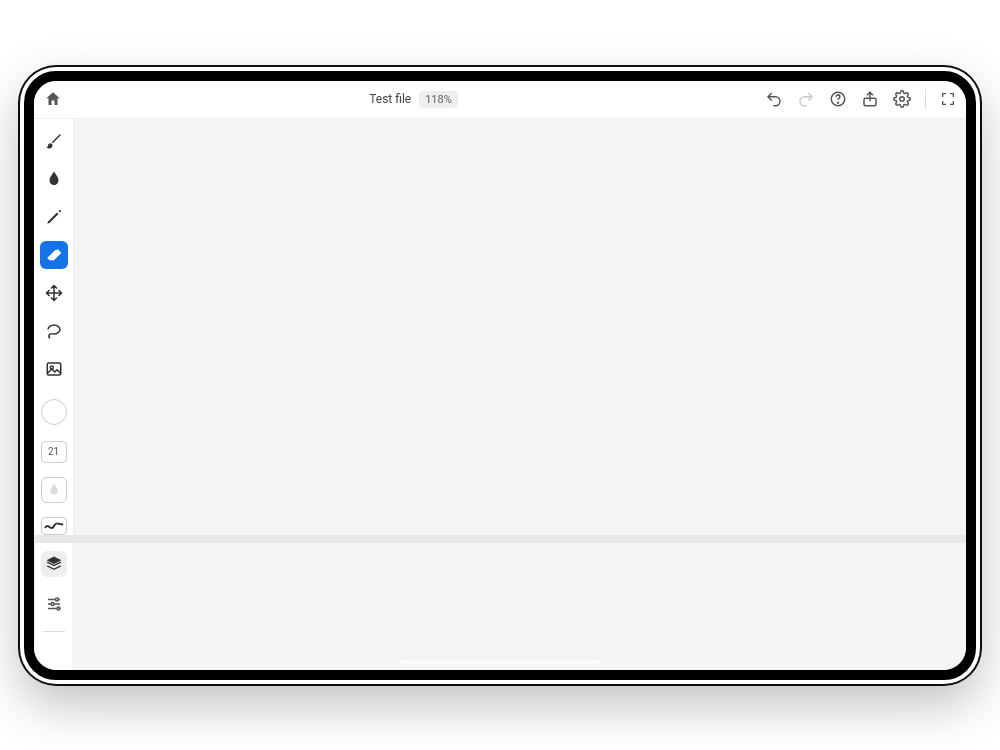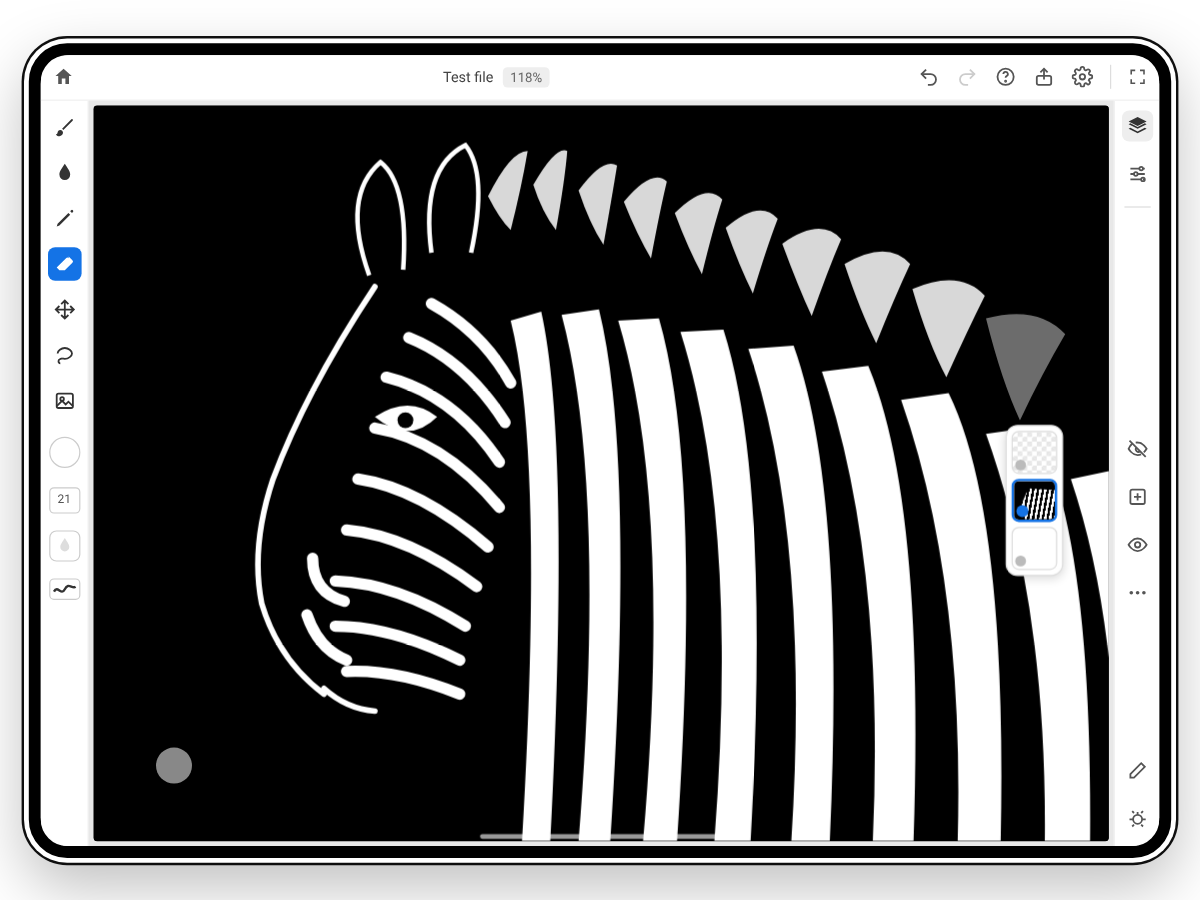--- a/index.html
+++ b/index.html
@@ -8,21 +8,21 @@
     background: #fff;
     font-family: -apple-system, BlinkMacSystemFont, "Segoe UI", Roboto, sans-serif;
     display: flex;
     align-items: center;
     justify-content: center;
     height: 750px;
     width: 1000px;
   }
   .device {
     width: 960px;
-    height: 687px;
+    height: 617px;
     background: #fff;
     border-radius: 36px;
     box-shadow: 0 20px 50px rgba(0,0,0,0.25), 0 0 0 2px #111;
     position: relative;
   }
   .device::before {
     content: "";
     position: absolute;
     inset: 4px;
     border-radius: 32px;
@@ -69,20 +69,21 @@
   }
   .topbar svg { display: block; }
   .iconbtn { color: #555; cursor: pointer; }
   .iconbtn.disabled { color: #ccc; }
 
   
   .main {
     position: absolute;
     top: 38px; bottom: 0; left: 0; right: 0;
     display: flex;
+    flex-direction: column;
   }
   .lefttools {
     width: 40px;
     background: #fff;
     border-right: 1px solid #eee;
     display: flex;
     flex-direction: column;
     align-items: center;
     padding-top: 8px;
     gap: 10px;

